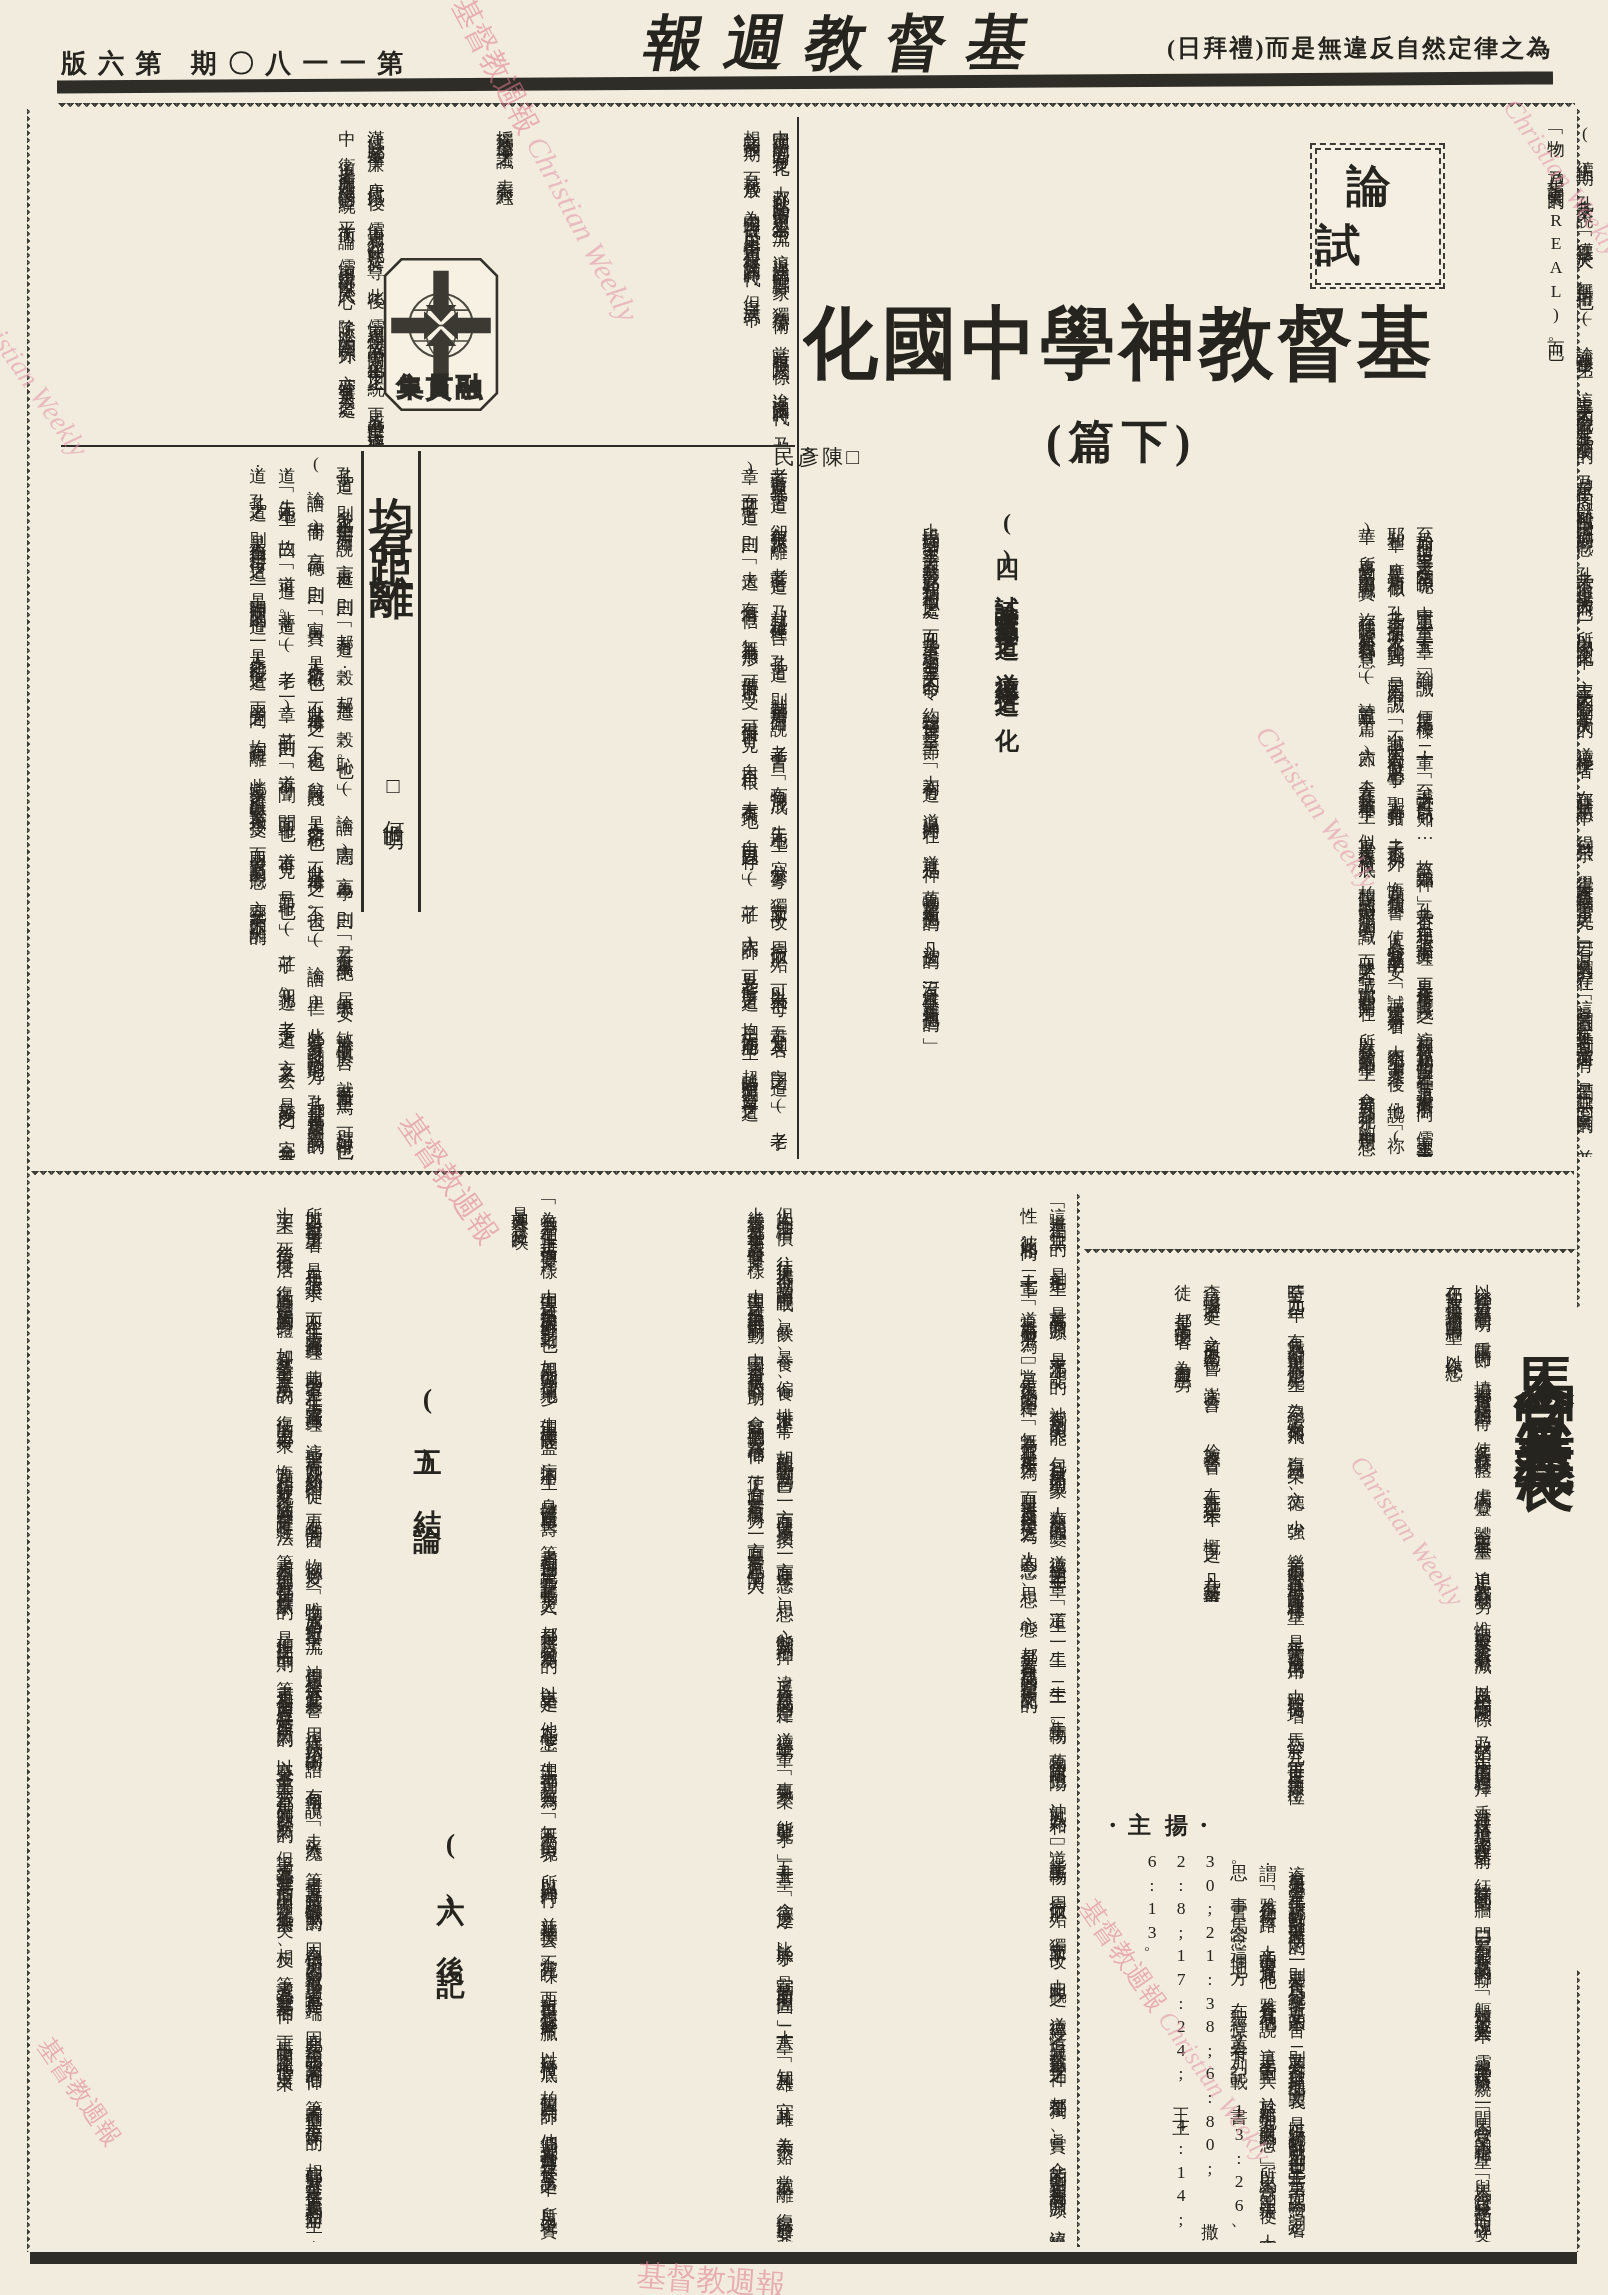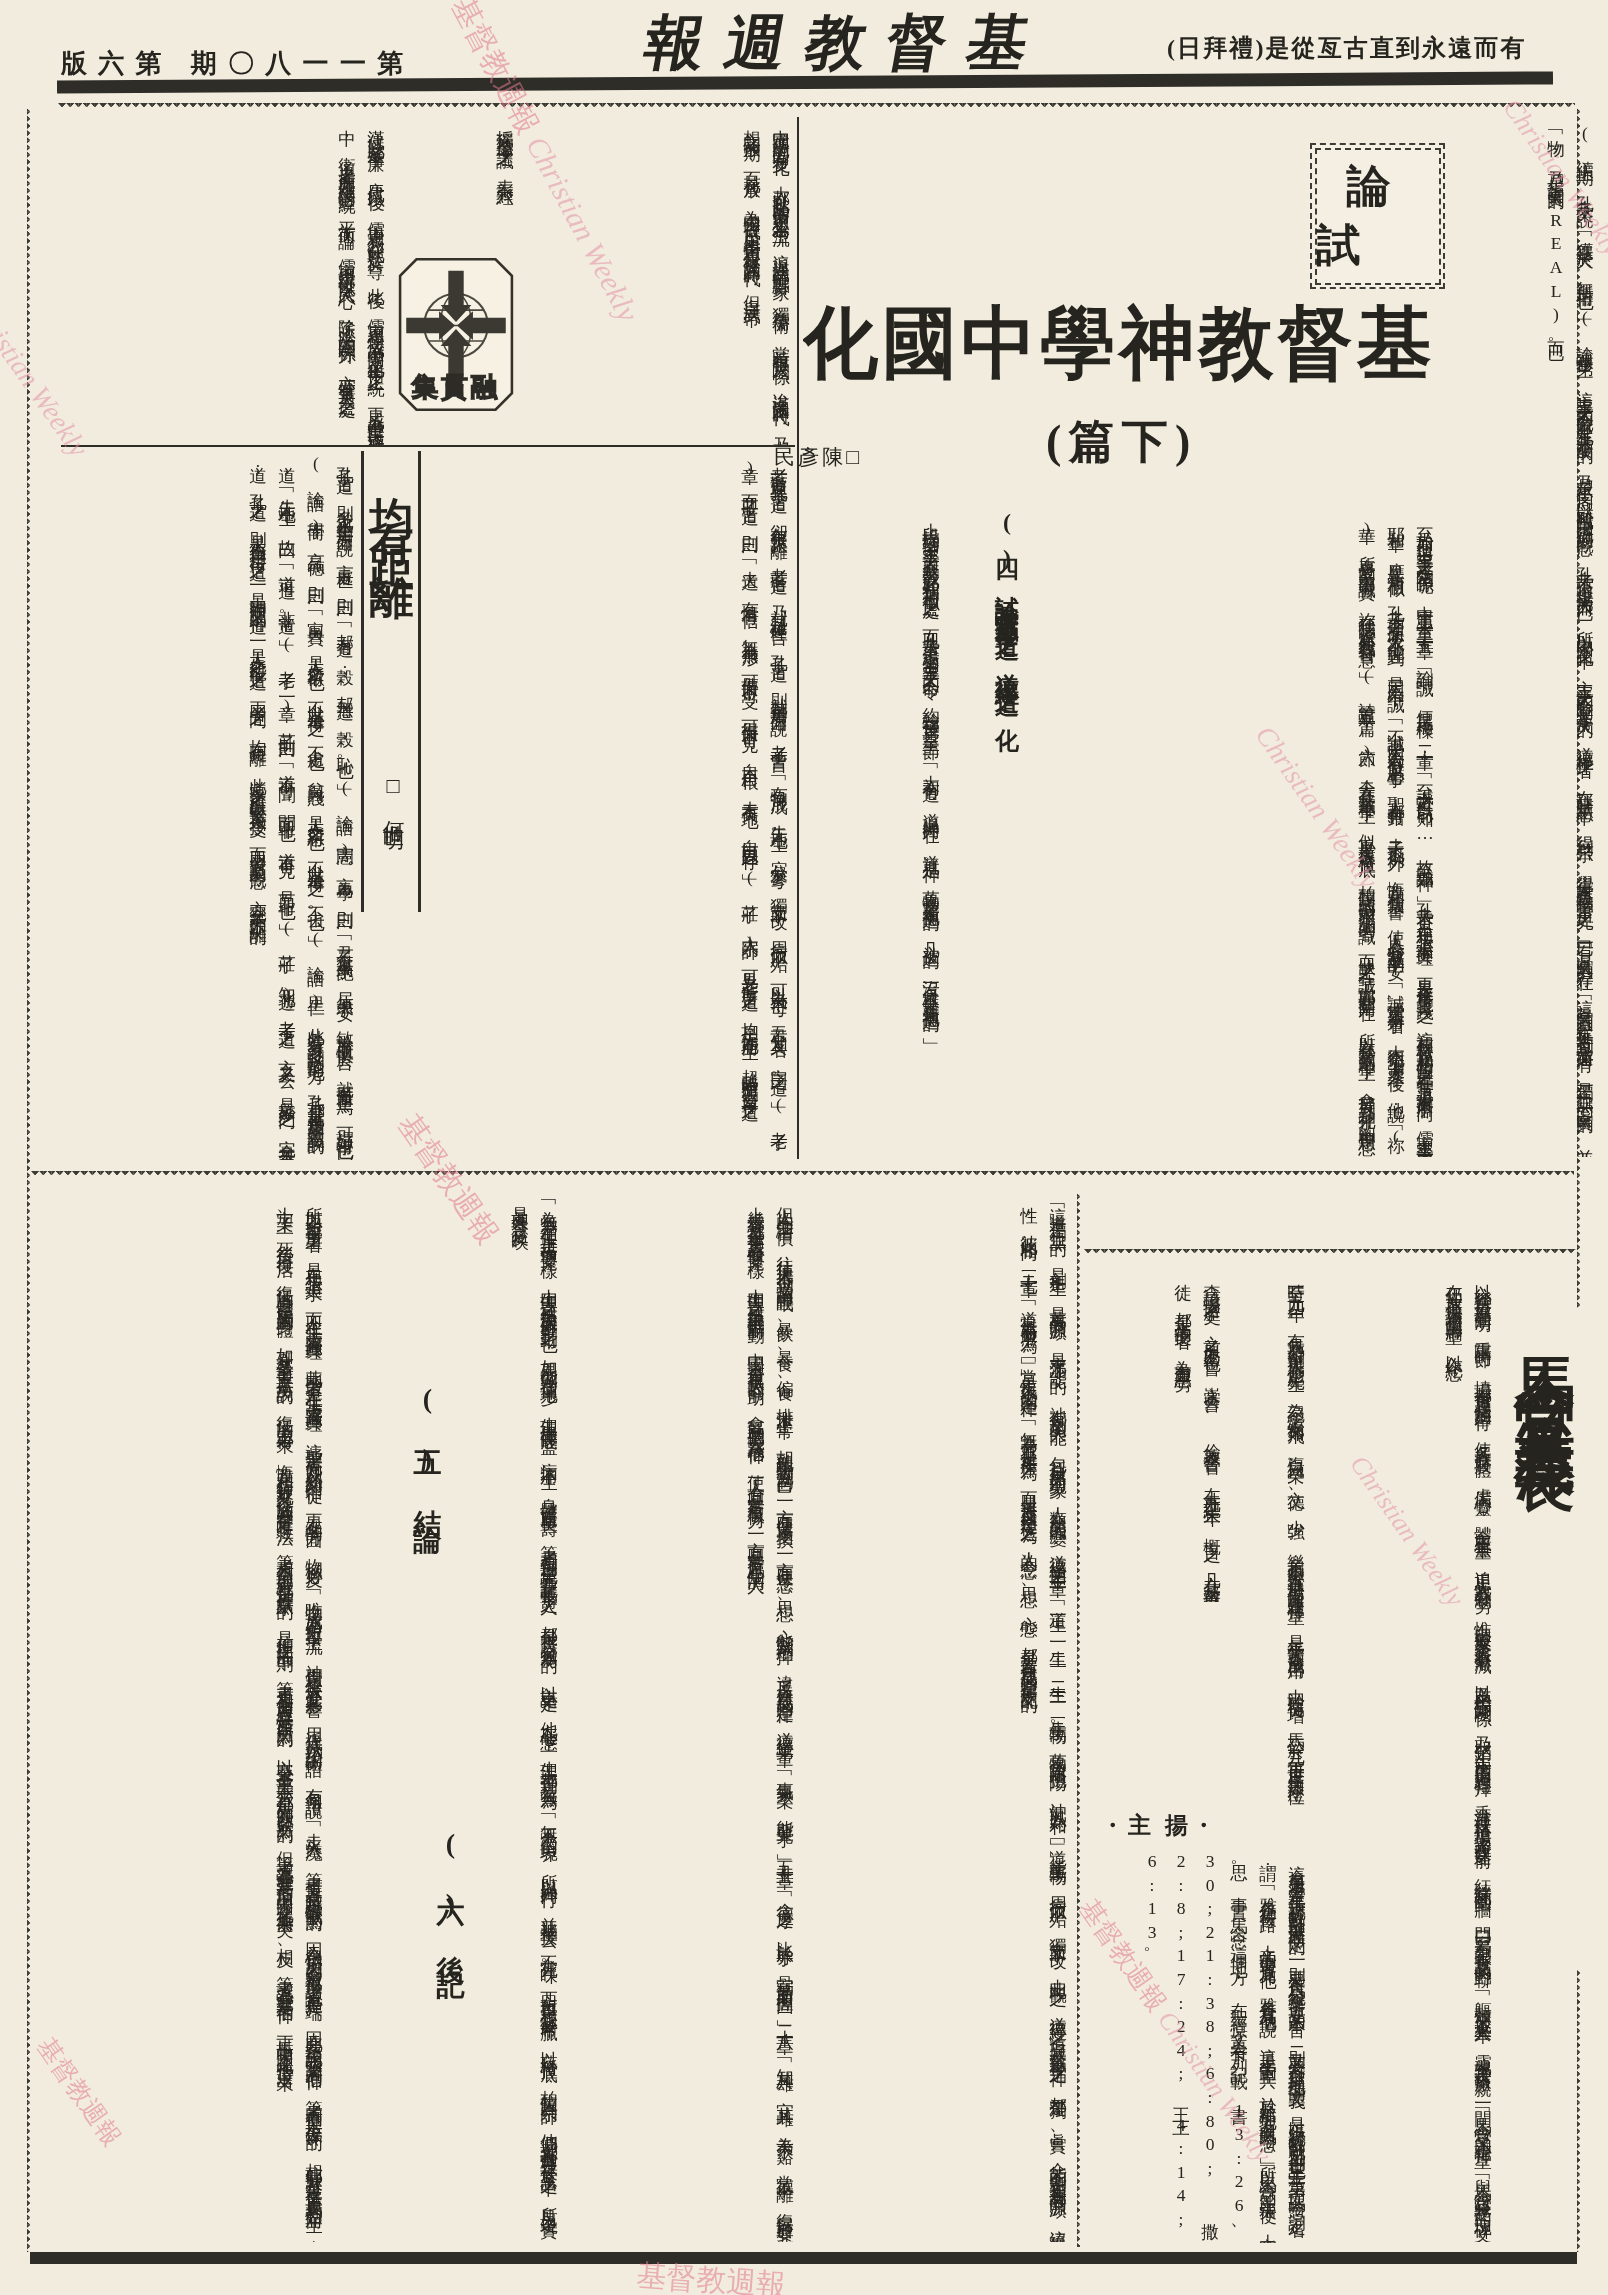--- a/index.html
+++ b/index.html
@@ -31,21 +31,21 @@
   .wm-zh{font-style:normal;color:#e27b8e;}
   svg text{font-family:"Liberation Serif","DejaVu Serif",serif;}
 </style>
 </head>
 <body>
 
 <div class="page">
 
   <div class="hline" style="left:61px;top:46px;width:514px;font-size:26px;font-weight:bold;letter-spacing:11.3px;">版六第 期〇八一一第</div>
   <div class="hline" style="left:645px;top:3.1px;width:406px;font-size:60px;font-weight:900;letter-spacing:20.6px;transform:skewX(-10deg);">報週教督基</div>
-  <div class="hline" style="left:1167px;top:32px;width:437px;font-size:24px;font-weight:bold;letter-spacing:2.1px;">(日拜禮)是從亙古直到永遠而有</div>
+  <div class="hline" style="left:1167px;top:32px;width:437px;font-size:24px;font-weight:bold;letter-spacing:2.1px;">(日拜禮)而是無違反自然定律之為</div>
   <div class="rule" style="left:57px;top:76px;width:1496px;height:13.4px;transform:rotate(-0.35deg);"></div>
 
   <div class="zzh" style="left:58px;top:103px;width:1517px;"></div>
   <div class="zzv" style="left:27px;top:108px;height:2144px;"></div>
   <div class="zzv" style="left:1577px;top:108px;height:2144px;"></div>
   <div class="zzh" style="left:31px;top:1171px;width:1543px;"></div>
   <div class="rule" style="left:30px;top:2252px;width:1547px;height:12.3px;"></div>
 
   <div class="kickerbox" style="left:1310px;top:143px;width:126px;height:137px;">
     <div class="kickerin">
@@ -61,21 +61,21 @@
   <div class="vt" style="left:1028px;top:514px;width:411px;height:643px;">至於如何與這主宰之天發生關係呢?中庸第二十章至二十五章,論到「誠」,便是橋樑。二十章:「至誠之道可以前知……故至誠如神。」孔夫子不只是在思想上追求眞理,更是在修身上實踐之。這和蘇格拉底和柏拉圖之單在智慧上追求有所不同。儒家主宰之天與基督教之耶和華,應是非常相似。孔夫子之理想而今人不能達到,是因為「不誠」;「不誠」是因為人有做虧心事。聖人都有錯,夫子也不例外。悔改和相信基督,使人良心有赦罪的平安,「誠」便重新得着了。大衛犯了彌天大罪後,他說:「祢(耶和華)所喜愛的是內裏誠實,祢在我隱密處必使我得智慧。」(詩篇五十一篇,六節)今天在基督教神學上,似乎是像蘇格拉底、柏拉圖式的追求頭腦上的智識,而缺乏了在「誠」上與耶和華同在,所以在基督教的神學上,會發展到「神死了」的神學思想。</div>
   <div class="vt-head" style="left:949px;top:509px;width:77px;height:576px;font-size:24px;line-height:38px;letter-spacing:5.1px;">(四)試論基督教神學之道(道德經之道)化</div>
   <div class="vt" style="left:805px;top:509px;width:140px;height:649px;">上段提到儒家主宰之天與基督教之耶和華神相似之處,而孔夫子更追求知道主宰之天的命令。約翰福音第一章一至三節:「太初有道,道與神同在,道就是神。萬物是藉着祂造的;凡被造的,沒有一樣不是藉着祂造的。」</div>
 
   <div class="rule" style="left:797px;top:117px;width:2.1px;height:1042px;"></div>
 
   <div class="vt" style="left:522px;top:116px;width:273px;height:329px;">中國傳統的固有文化,大都以孔氏的儒家思想為主流。這與漢武帝罷黜百家、獨尊儒術,當時有很大關係。迨漢帝國時代,乃中國學術思想之開放期,百花齊放,為中國古代歷史上學術思想最發達的時代。但自漢武帝</div>
   <div class="vt" style="left:393px;top:116px;width:126px;height:135px;">採獨尊儒學之議,表彰六經,</div>
   <div class="vt" style="left:61px;top:116px;width:329px;height:329px;">漢代以此選孝廉,唐代以後,儒學思想乃從此定於一尊。此後,儒家思想便成為中國文化學術之正統,更成為中華民族過往歷史傳統中,衛道之士所共同維護的道統。平衡而論,儒家學說得以深入民心,除了政治上的關係外,亦確有其過人之處。</div>
 
-  <div style="position:absolute;left:397px;top:256px;width:118px;height:157px;">
+  <div style="position:absolute;left:382px;top:256px;width:118px;height:157px;">
     <svg width="118" height="157" viewBox="0 0 230 305">
       <polygon points="38,6 192,6 224,38 224,267 192,299 38,299 6,267 6,38" fill="#f6f1e3" stroke="#333129" stroke-width="5"></polygon>
       <g>
         <circle cx="115" cy="135" r="62" fill="none" stroke="#4a483f" stroke-width="4"></circle>
         <ellipse cx="115" cy="135" rx="30" ry="62" fill="none" stroke="#4a483f" stroke-width="3"></ellipse>
         <line x1="53" y1="135" x2="177" y2="135" stroke="#4a483f" stroke-width="3"></line>
         <line x1="60" y1="105" x2="170" y2="105" stroke="#4a483f" stroke-width="3"></line>
         <line x1="60" y1="165" x2="170" y2="165" stroke="#4a483f" stroke-width="3"></line>
         <polygon points="100,28 130,28 130,95 145,95 115,128 85,95 100,95" fill="#3b3931"></polygon>
         <polygon points="100,242 130,242 130,175 145,175 115,142 85,175 100,175" fill="#3b3931"></polygon>

